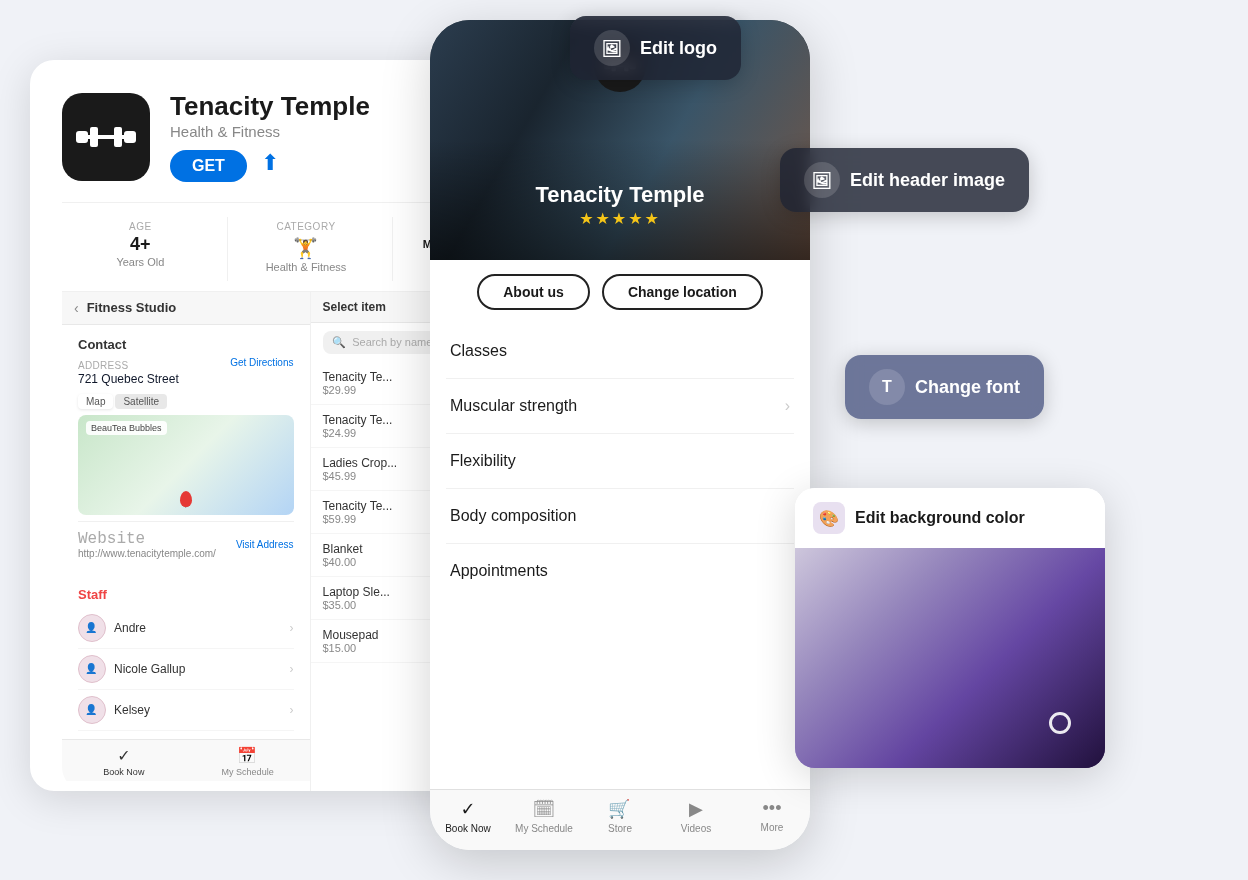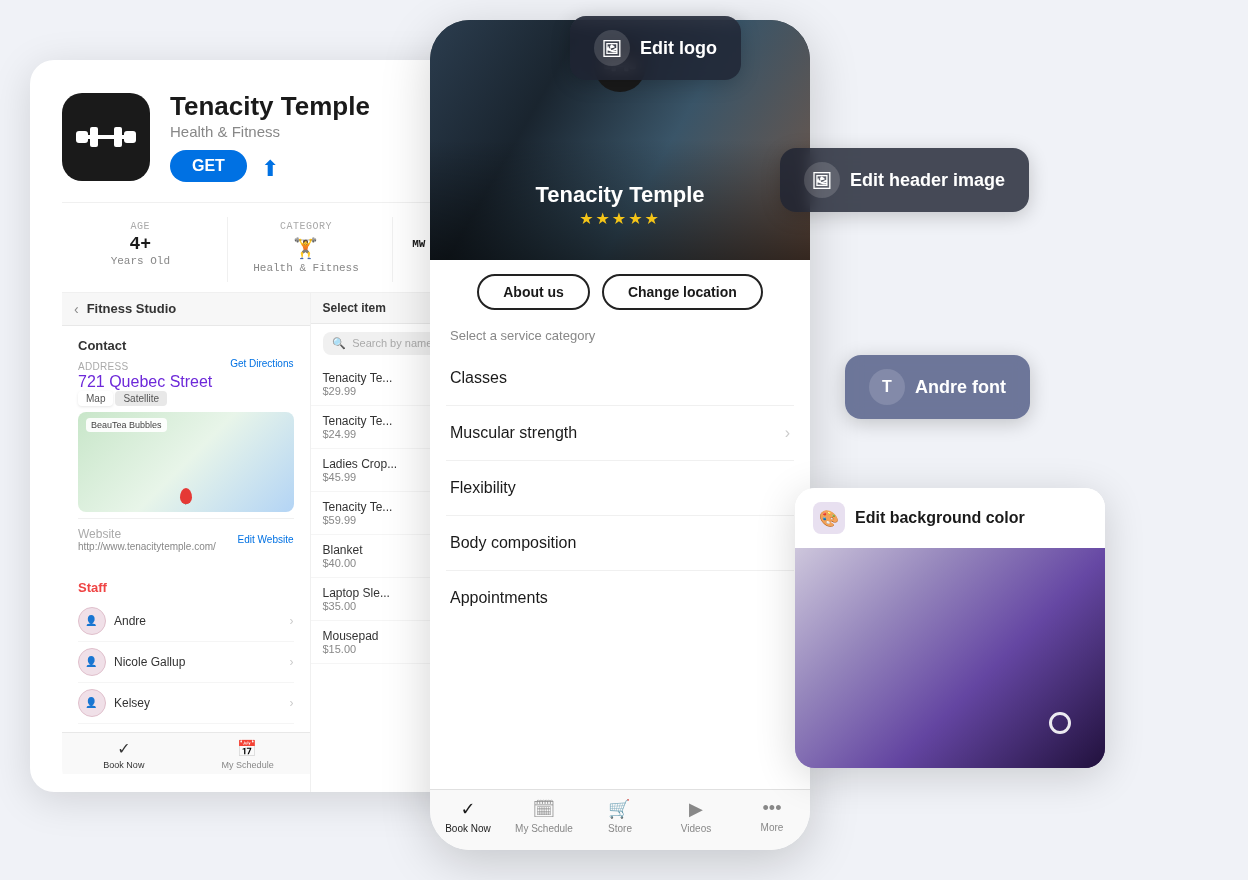--- a/index.html
+++ b/index.html
@@ -49,21 +49,21 @@
       color: #1a1a1a;
       line-height: 1.1;
     }
     .app-category {
       font-size: 15px;
       color: #888;
       margin-top: 2px;
     }
     .app-actions {
       display: flex;
-      align-items: flex-end;
+      align-items: flex-start;
       gap: 14px;
       margin-top: 10px;
     }
     .get-btn {
       background: #0071e3;
       color: #fff;
       border: none;
       border-radius: 20px;
       padding: 7px 22px;
       font-size: 16px;
@@ -76,21 +76,20 @@
       gap: 0;
       border-top: 1px solid #f0f0f0;
       padding: 14px 0 0 0;
       margin-bottom: 0;
     }
     .meta-item {
       flex: 1;
       text-align: center;
       border-right: 1px solid #f0f0f0;
       padding: 4px 8px 8px 0;
-      font-family: Liberation Mono, monospace;
     }
     .meta-item:last-child { border-right: none; }
     .meta-label { font-size: 10px; color: #aaa; text-transform: uppercase; letter-spacing: 0.5px; }
     .meta-value { font-size: 18px; font-weight: 700; color: #1a1a1a; margin-top: 2px; }
     .meta-sub { font-size: 11px; color: #888; margin-top: 1px; }
 
     
     .inner-screens {
       display: flex;
       margin-top: 10px;
@@ -124,21 +123,21 @@
       font-size: 12px;
       color: #666;
     }
     .back-arrow { font-size: 14px; color: #888; }
     .screen-title { font-size: 13px; font-weight: 600; color: #333; }
 
     .contact-section { padding: 12px 16px; }
     .contact-heading { font-size: 13px; font-weight: 600; color: #333; margin-bottom: 8px; }
     .field-label { font-size: 10px; color: #aaa; text-transform: uppercase; letter-spacing: 0.3px; }
     .field-link { font-size: 11px; color: #0071e3; float: right; margin-top: -14px; text-align: right; }
-    .field-value { font-size: 16px; color: #6d28d9; margin-top: 1px; }
+    .field-value { font-size: 12px; color: #0f172a; margin-top: 1px; margin-bottom: 8px; }
 
     
     .map-mock {
       width: 100%;
       height: 100px;
       background: linear-gradient(135deg, #c8e6c9 0%, #e8f5e9 50%, #b3d4f5 100%);
       border-radius: 8px;
       margin: 6px 0;
       position: relative;
       overflow: hidden;
@@ -163,21 +162,21 @@
       font-size: 10px;
       padding: 2px 8px;
       border-radius: 4px;
       background: #e8e8e8;
       color: #555;
       cursor: pointer;
     }
     .map-tab.active { background: #fff; box-shadow: 0 1px 3px rgba(0,0,0,0.1); }
 
     .website-row { display: flex; justify-content: space-between; align-items: center; padding: 8px 0; border-top: 1px solid #f0f0f0; margin-top: 4px; }
-    .website-label { font-size: 12px; color: #aaa; }
+    .website-label { font-size: 16px; color: #aaa; font-family: Liberation Mono, monospace; }
     .website-link { font-size: 10px; color: #0071e3; }
     .website-url { font-size: 10px; color: #888; }
 
     .staff-section { padding: 8px 16px; }
     .staff-heading { font-size: 13px; font-weight: 600; color: #ef4444; margin-bottom: 6px; }
     .staff-item {
       display: flex;
       align-items: center;
       justify-content: space-between;
       padding: 6px 0;
@@ -530,21 +529,21 @@
         </div>
         <div class="map-mock">
           <div style="position:absolute;top:6px;left:8px;background:rgba(255,255,255,0.9);border-radius:4px;padding:2px 5px;font-size:9px;color:#444;">BeauTea Bubbles</div>
           <div style="position:absolute;bottom:4px;left:50%;transform:translateX(-50%);font-size:8px;color:#666;">+</div>
         </div>
         <div class="website-row">
           <div>
             <div class="website-label">Website</div>
             <div class="website-url">http://www.tenacitytemple.com/</div>
           </div>
-          <div class="website-link">Edit Website</div>
+          <div class="website-link">Visit Address</div>
         </div>
       </div>
       <div class="staff-section">
         <div class="staff-heading">Staff</div>
         <div class="staff-item">
           <div class="staff-avatar">👤</div>
           <div class="staff-name">Andre</div>
           <div class="staff-chevron">›</div>
         </div>
         <div class="staff-item">
@@ -629,21 +628,20 @@
     </div>
     <div class="gym-name">Tenacity Temple</div>
     <div class="stars">★★★★★</div>
   </div>
 
   <div class="phone-action-btns">
     <button class="action-btn">About us</button>
     <button class="action-btn">Change location</button>
   </div>
 
-  <div class="service-category-label">Select a service category</div>
 
   <div class="service-list">
     <div class="service-item">
       <span>Classes</span>
     </div>
     <div class="service-item with-chevron">
       <span>Muscular strength</span>
       <span style="color:#ccc;font-size:16px;">›</span>
     </div>
     <div class="service-item">
@@ -686,21 +684,21 @@
   <span>Edit logo</span>
 </div>
 
 <div class="floating-btn btn-edit-header">
   <div class="icon-circle">🖼</div>
   <span>Edit header image</span>
 </div>
 
 <div class="floating-btn btn-change-font" style="background:rgba(90,100,140,0.88);">
   <div class="icon-circle">T</div>
-  <span>Andre font</span>
+  <span>Change font</span>
 </div>
 
 <div class="color-picker-panel">
   <div class="color-picker-header">
     <div class="color-picker-icon">🎨</div>
     <span>Edit background color</span>
   </div>
   <div class="color-gradient">
     <div class="color-cursor"></div>
   </div>

